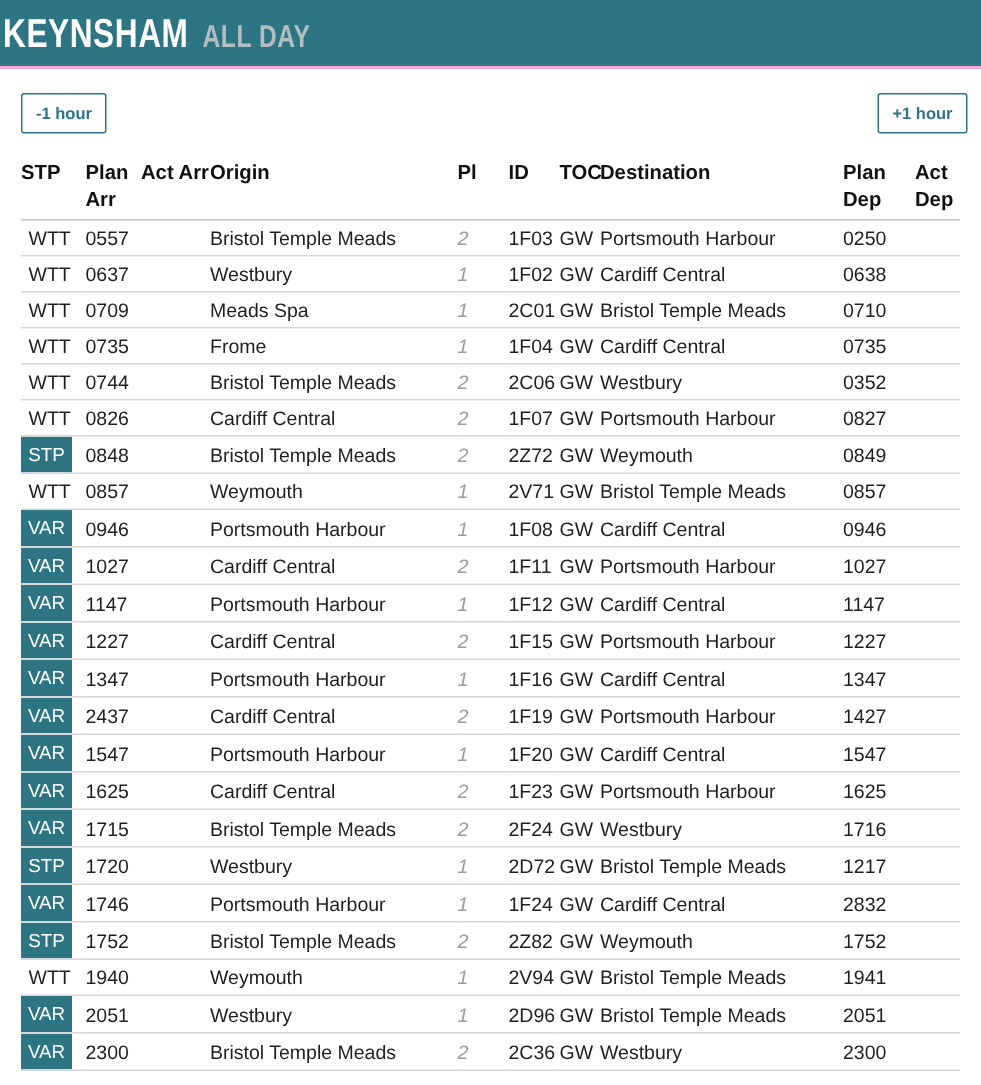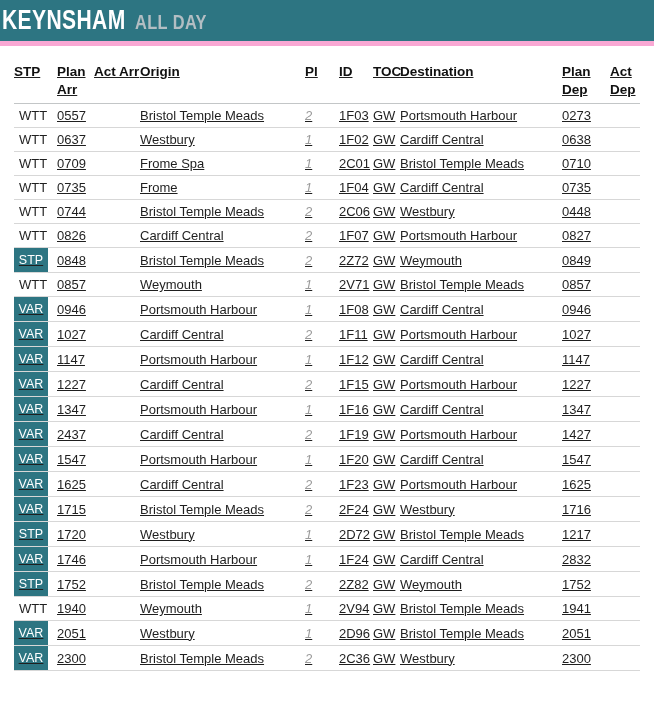--- a/index.html
+++ b/index.html
@@ -12,21 +12,21 @@
     width: 654px;
     font-family: "Liberation Sans", "DejaVu Sans", sans-serif;
     color: #1f1f1f;
   }
   .page { width: 654px; height: 723px; overflow: hidden; background: #fff; }
 
   
   .topbar {
     height: 46px;
     background: var(--teal);
-    border-bottom: 5px solid #f9a8d4;
+    border-bottom: 2px solid #f9a8d4;
     display: flex;
     align-items: center;
     overflow: hidden;
   }
   .title-wrap {
     display: inline-flex;
     align-items: baseline;
     transform: scaleX(0.78);
     transform-origin: 0 50%;
     margin-left: 2px;
@@ -64,21 +64,20 @@
     border-radius: 2px;
     cursor: pointer;
   }
 
   
   table.timetable {
     border-collapse: collapse;
     table-layout: fixed;
     width: 626px;
     margin: 15px 14px 0 14px;
-    text-decoration: underline;
   }
   .timetable th {
     text-align: left;
     vertical-align: top;
     font-size: 13.5px;
     font-weight: bold;
     color: #111;
     line-height: 18px;
     padding: 2px 0 4px 0;
     border-bottom: 1px solid #c3c6c7;
@@ -115,20 +114,24 @@
 
 <div class="page" data-name="page">
 
   <div class="topbar" data-name="top-bar">
     <div class="title-wrap" data-name="page-title">
       <span class="station-name" data-name="station-name">KEYNSHAM</span>
       <span class="scope-label" data-name="time-scope-label">ALL DAY</span>
     </div>
   </div>
 
+  <div class="controls" data-name="hour-controls">
+    <button class="hour-btn" data-name="prev-hour-button">-1 hour</button>
+    <button class="hour-btn" data-name="next-hour-button">+1 hour</button>
+  </div>
 
   <table class="timetable" data-name="departure-board-table">
     <colgroup data-name="column-widths">
         <col style="width: 43px;">
         <col style="width: 37px;">
         <col style="width: 46px;">
         <col style="width: 165px;">
         <col style="width: 34px;">
         <col style="width: 34px;">
         <col style="width: 27px;">
@@ -153,40 +156,40 @@
     <tbody data-name="departure-table-body">
         <tr data-name="table-row">
     <td class="c-stp" data-name="stp-cell"><span data-name="stp-indicator" class="plain">WTT</span></td>
     <td class="c-plan-arr" data-name="plan-arr-cell">0557</td>
     <td class="c-act-arr" data-name="act-arr-cell"></td>
     <td class="c-origin" data-name="origin-cell">Bristol Temple Meads</td>
     <td class="c-pl" data-name="platform-cell">2</td>
     <td class="c-id" data-name="headcode-cell">1F03</td>
     <td class="c-toc" data-name="toc-cell">GW</td>
     <td class="c-dest" data-name="destination-cell">Portsmouth Harbour</td>
-    <td class="c-plan-dep" data-name="plan-dep-cell">0273</td>
+    <td class="c-plan-dep" data-name="plan-dep-cell">0250</td>
     <td class="c-act-dep" data-name="act-dep-cell"></td>
   </tr>
         <tr data-name="table-row">
     <td class="c-stp" data-name="stp-cell"><span data-name="stp-indicator" class="plain">WTT</span></td>
     <td class="c-plan-arr" data-name="plan-arr-cell">0637</td>
     <td class="c-act-arr" data-name="act-arr-cell"></td>
     <td class="c-origin" data-name="origin-cell">Westbury</td>
     <td class="c-pl" data-name="platform-cell">1</td>
     <td class="c-id" data-name="headcode-cell">1F02</td>
     <td class="c-toc" data-name="toc-cell">GW</td>
     <td class="c-dest" data-name="destination-cell">Cardiff Central</td>
     <td class="c-plan-dep" data-name="plan-dep-cell">0638</td>
     <td class="c-act-dep" data-name="act-dep-cell"></td>
   </tr>
         <tr data-name="table-row">
     <td class="c-stp" data-name="stp-cell"><span data-name="stp-indicator" class="plain">WTT</span></td>
     <td class="c-plan-arr" data-name="plan-arr-cell">0709</td>
     <td class="c-act-arr" data-name="act-arr-cell"></td>
-    <td class="c-origin" data-name="origin-cell">Frome Spa</td>
+    <td class="c-origin" data-name="origin-cell">Meads Spa</td>
     <td class="c-pl" data-name="platform-cell">1</td>
     <td class="c-id" data-name="headcode-cell">2C01</td>
     <td class="c-toc" data-name="toc-cell">GW</td>
     <td class="c-dest" data-name="destination-cell">Bristol Temple Meads</td>
     <td class="c-plan-dep" data-name="plan-dep-cell">0710</td>
     <td class="c-act-dep" data-name="act-dep-cell"></td>
   </tr>
         <tr data-name="table-row">
     <td class="c-stp" data-name="stp-cell"><span data-name="stp-indicator" class="plain">WTT</span></td>
     <td class="c-plan-arr" data-name="plan-arr-cell">0735</td>
@@ -201,21 +204,21 @@
   </tr>
         <tr data-name="table-row">
     <td class="c-stp" data-name="stp-cell"><span data-name="stp-indicator" class="plain">WTT</span></td>
     <td class="c-plan-arr" data-name="plan-arr-cell">0744</td>
     <td class="c-act-arr" data-name="act-arr-cell"></td>
     <td class="c-origin" data-name="origin-cell">Bristol Temple Meads</td>
     <td class="c-pl" data-name="platform-cell">2</td>
     <td class="c-id" data-name="headcode-cell">2C06</td>
     <td class="c-toc" data-name="toc-cell">GW</td>
     <td class="c-dest" data-name="destination-cell">Westbury</td>
-    <td class="c-plan-dep" data-name="plan-dep-cell">0448</td>
+    <td class="c-plan-dep" data-name="plan-dep-cell">0352</td>
     <td class="c-act-dep" data-name="act-dep-cell"></td>
   </tr>
         <tr data-name="table-row">
     <td class="c-stp" data-name="stp-cell"><span data-name="stp-indicator" class="plain">WTT</span></td>
     <td class="c-plan-arr" data-name="plan-arr-cell">0826</td>
     <td class="c-act-arr" data-name="act-arr-cell"></td>
     <td class="c-origin" data-name="origin-cell">Cardiff Central</td>
     <td class="c-pl" data-name="platform-cell">2</td>
     <td class="c-id" data-name="headcode-cell">1F07</td>
     <td class="c-toc" data-name="toc-cell">GW</td>

